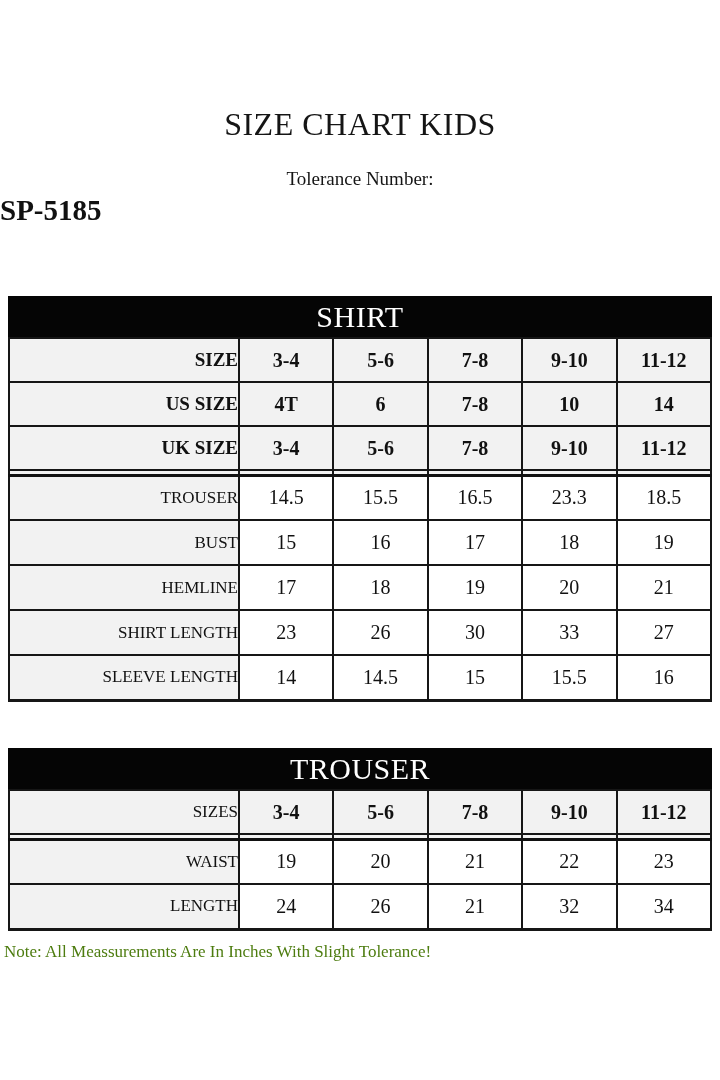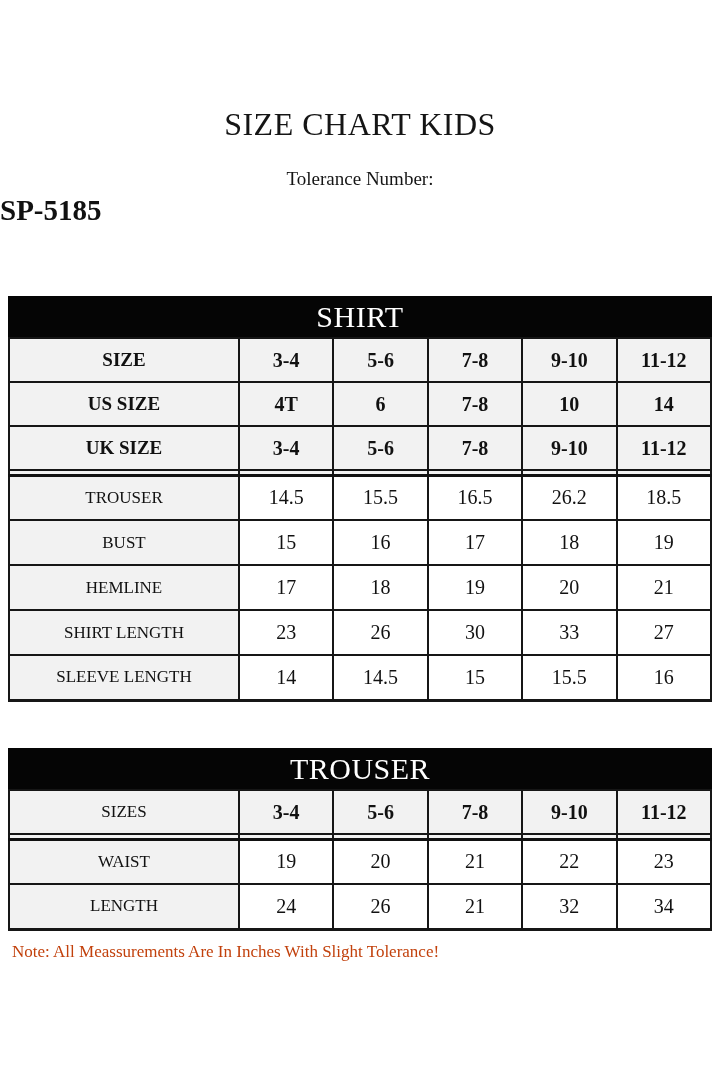--- a/index.html
+++ b/index.html
@@ -75,39 +75,39 @@
     background: #ffffff;
     font-size: 20px;
     text-align: center;
     vertical-align: middle;
     padding: 0;
     overflow: hidden;
   }
   table.size-table tr { height: 44px; }
   table.size-table tr.measure { height: 45px; }
   table.size-table td.label-cell {
-    text-align: center;
+    text-align: right;
     padding-left: 0;
     font-size: 17px;
     background: #f2f2f2;
   }
   table.size-table tr.shaded td { background: #f2f2f2; }
   table.size-table td.bold { font-weight: bold; }
   table.size-table td.label-cell.bold { font-size: 19px; }
   table.size-table tr.spacer { height: 5px; }
   table.size-table tr.spacer td {
     border-bottom: 3px solid #111111;
     background: #f2f2f2;
   }
   .note {
     position: absolute;
     top: 942px;
-    left: 12px;
+    left: 4px;
     font-size: 17px;
-    color: #c2410c;
+    color: #4d7c0f;
   }
 </style>
 </head>
 <body>
 
 <div class="page">
 
   <div class="title">SIZE CHART KIDS</div>
   <div class="article-label">Tolerance Number:</div>
   <div class="article-number">SP-5185</div>
@@ -154,21 +154,21 @@
             <td></td>
             <td></td>
             <td></td>
             <td></td>
           </tr>
           <tr class="measure">
             <td class="label-cell">TROUSER</td>
             <td class="value-cell">14.5</td>
             <td class="value-cell">15.5</td>
             <td class="value-cell">16.5</td>
-            <td class="value-cell">26.2</td>
+            <td class="value-cell">23.3</td>
             <td class="value-cell">18.5</td>
           </tr>
           <tr class="measure">
             <td class="label-cell">BUST</td>
             <td class="value-cell">15</td>
             <td class="value-cell">16</td>
             <td class="value-cell">17</td>
             <td class="value-cell">18</td>
             <td class="value-cell">19</td>
           </tr>

